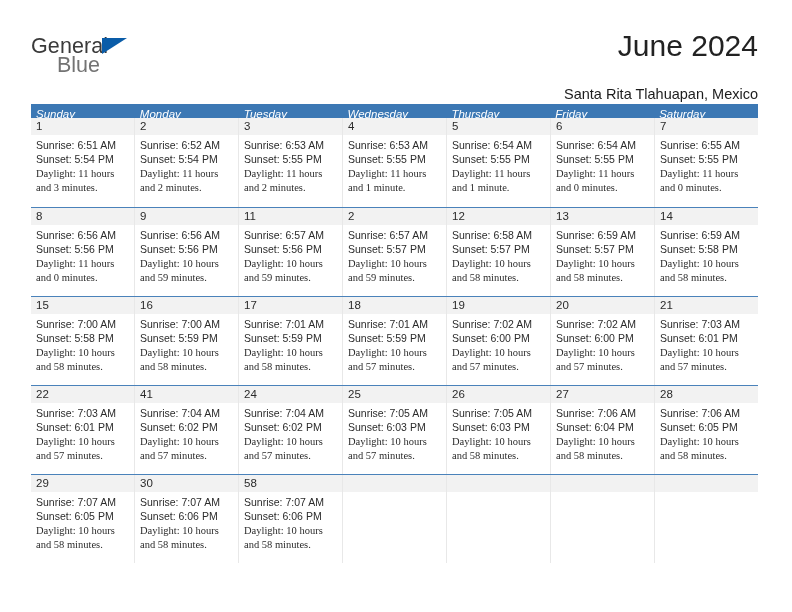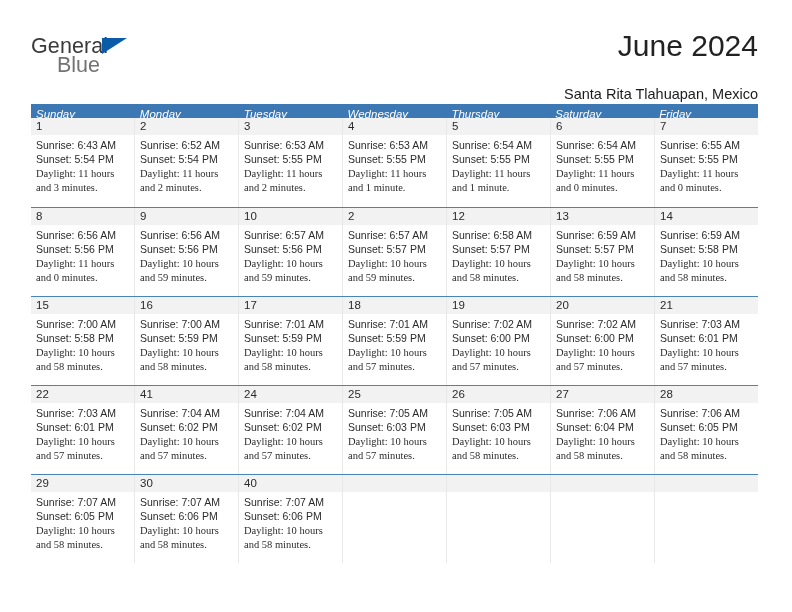--- a/index.html
+++ b/index.html
@@ -176,29 +176,29 @@
 
   </div>
 
   <div class="calendar">
     <div class="weekdays">
       <div class="weekday">Sunday</div>
       <div class="weekday">Monday</div>
       <div class="weekday">Tuesday</div>
       <div class="weekday">Wednesday</div>
       <div class="weekday">Thursday</div>
+      <div class="weekday">Friday</div>
       <div class="weekday">Saturday</div>
-      <div class="weekday">Friday</div>
     </div>
 
     <div class="week first">
       <div class="daycell">
         <div class="daynum">1</div>
         <div class="dayinfo">
-          <div>Sunrise: 6:43 AM</div>
+          <div>Sunrise: 6:51 AM</div>
           <div>Sunset: 5:54 PM</div>
           <div class="daylight">Daylight: 11 hours and 3 minutes.</div>
         </div>
       </div>
       <div class="daycell">
         <div class="daynum">2</div>
         <div class="dayinfo">
           <div>Sunrise: 6:52 AM</div>
           <div>Sunset: 5:54 PM</div>
           <div class="daylight">Daylight: 11 hours and 2 minutes.</div>
@@ -257,21 +257,21 @@
       </div>
       <div class="daycell">
         <div class="daynum">9</div>
         <div class="dayinfo">
           <div>Sunrise: 6:56 AM</div>
           <div>Sunset: 5:56 PM</div>
           <div class="daylight">Daylight: 10 hours and 59 minutes.</div>
         </div>
       </div>
       <div class="daycell">
-        <div class="daynum">10</div>
+        <div class="daynum">11</div>
         <div class="dayinfo">
           <div>Sunrise: 6:57 AM</div>
           <div>Sunset: 5:56 PM</div>
           <div class="daylight">Daylight: 10 hours and 59 minutes.</div>
         </div>
       </div>
       <div class="daycell">
         <div class="daynum">2</div>
         <div class="dayinfo">
           <div>Sunrise: 6:57 AM</div>
@@ -434,21 +434,21 @@
       </div>
       <div class="daycell">
         <div class="daynum">30</div>
         <div class="dayinfo">
           <div>Sunrise: 7:07 AM</div>
           <div>Sunset: 6:06 PM</div>
           <div class="daylight">Daylight: 10 hours and 58 minutes.</div>
         </div>
       </div>
       <div class="daycell">
-        <div class="daynum">40</div>
+        <div class="daynum">58</div>
         <div class="dayinfo">
           <div>Sunrise: 7:07 AM</div>
           <div>Sunset: 6:06 PM</div>
           <div class="daylight">Daylight: 10 hours and 58 minutes.</div>
         </div>
       </div>
       <div class="daycell empty">
         <div class="daynum"></div>
       </div>
       <div class="daycell empty">

